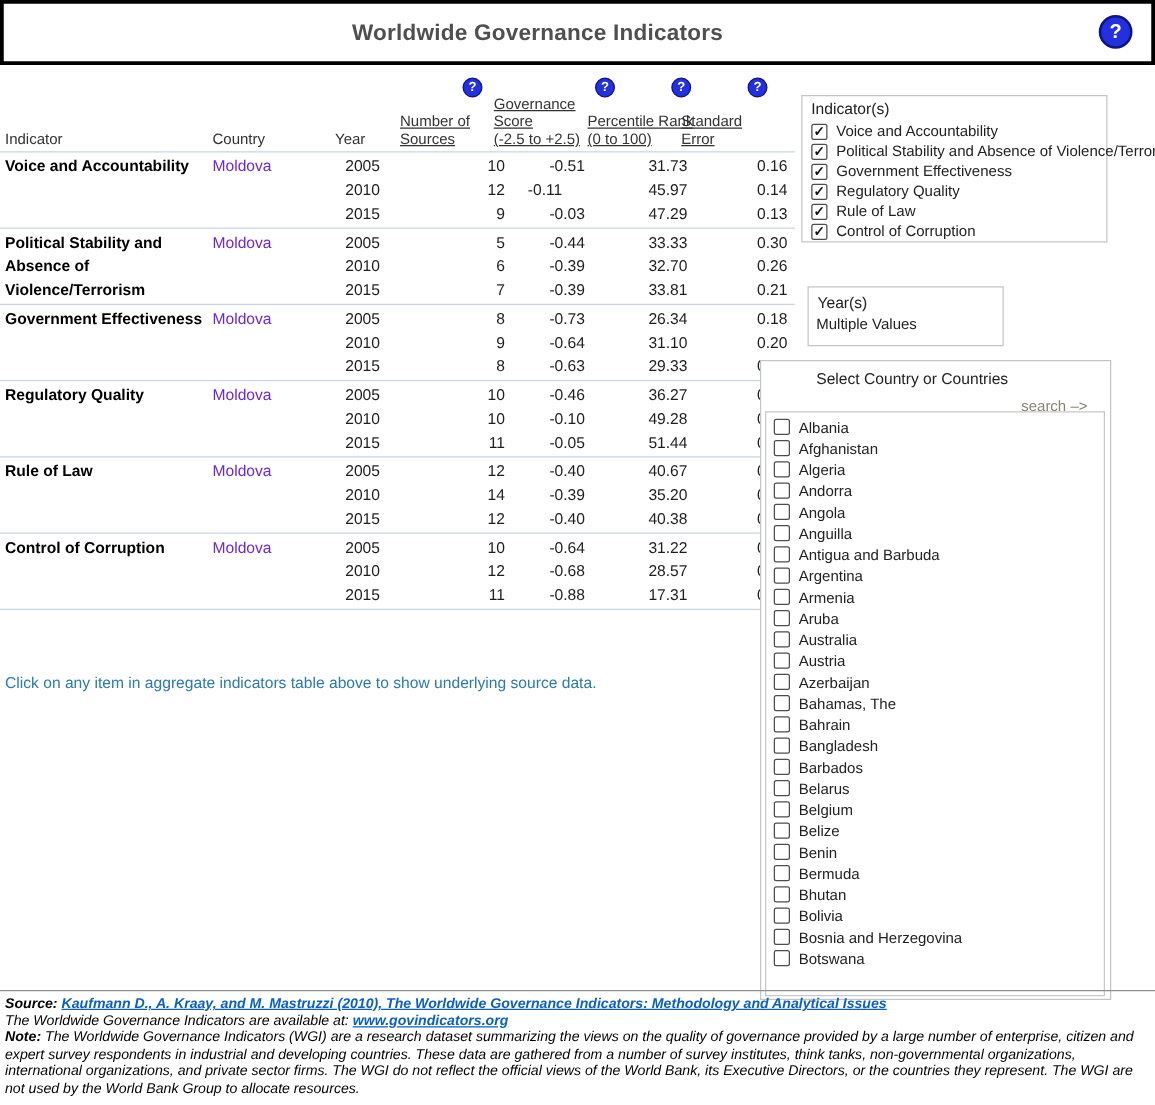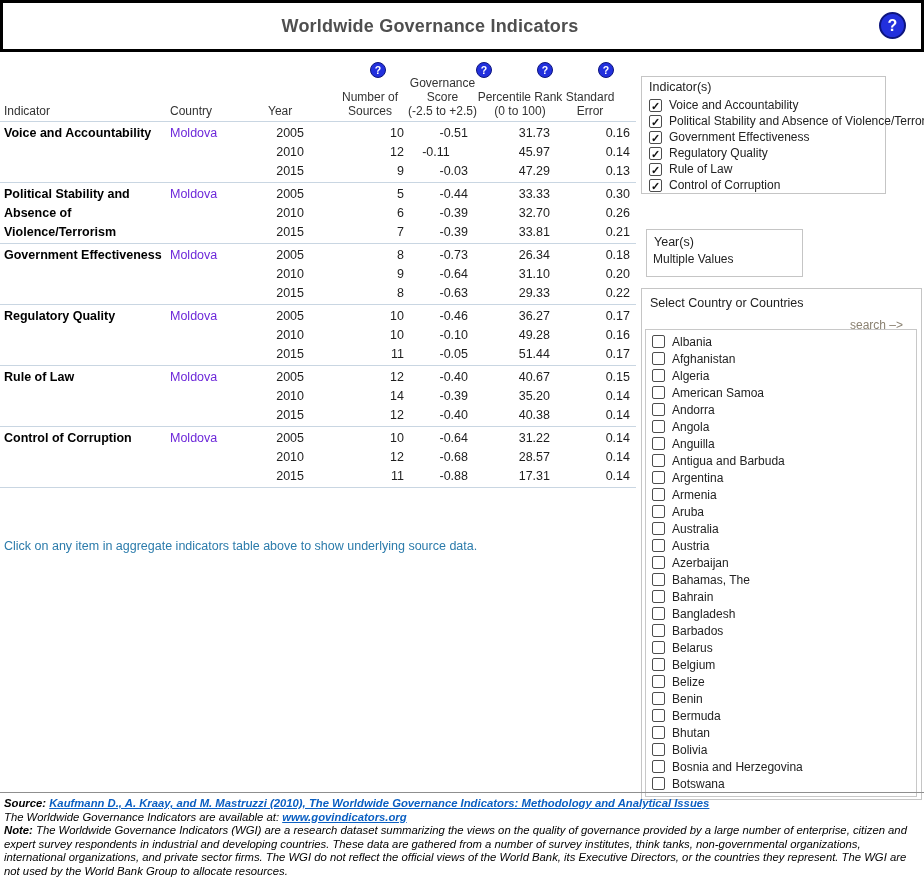--- a/index.html
+++ b/index.html
@@ -27,21 +27,21 @@
     border:2px solid #0d157e; font-size:16px; line-height:23px;
   }
   .qicon.small {
     position:absolute; width:16px; height:16px; border:1px solid #0d157e;
     font-size:10.5px; line-height:14px;
   }
   
   .table-area { position:absolute; left:0; top:58px; width:636px; }
   .thead { position:relative; height:64px; border-bottom:1px solid #c9d6e2; }
   .hlbl { position:absolute; bottom:3px; font-size:12px; color:#333; line-height:14px; }
-  .hlbl.ctr { text-align:center; }
+  .hlbl.ctr { text-align:left;text-decoration:underline; }
   .h-sources    { left:320px; width:100px; }
   .h-score      { left:395px; width:95px;  }
   .h-percentile { left:470px; width:100px; }
   .h-stderr     { left:545px; width:90px;  }
   .q1 { left:370px; top:4px; } .q2 { left:476px; top:4px; }
   .q3 { left:537px; top:4px; } .q4 { left:598px; top:4px; }
   .group {
     display:grid; grid-template-columns:166px 98px 40px 100px 64px 82px 86px;
     grid-auto-rows:19px; padding:2px 0 1px; border-bottom:1px solid #c9d6e2;
     font-size:12.5px;
@@ -49,21 +49,21 @@
   .ind-cell { grid-row:1/4; grid-column:1; font-weight:bold; color:#000; padding-left:4px; line-height:19px; }
   .ctry-cell { grid-row:1/4; grid-column:2; padding-left:4px; line-height:19px; color:#6d28d9; }
   .cv { text-align:right; line-height:19px; color:#1e1e1e; }
   .cv.c4 { padding-right:6px; }
   
   .msg { position:absolute; left:4px; top:539px; font-size:12.5px; color:#2b7bab; }
   
   .panel { position:absolute; background:#fff; border:1px solid #c5c5c5; font-size:12px; color:#222; }
   .p-ind { left:641px; top:76px; width:245px; height:118px; padding:3px 0 0 7px; }
   .p-year { left:646px; top:229px; width:157px; height:48px; padding:5px 0 0 7px; }
-  .p-ctry { left:641px; top:288px; width:281px; height:512px; }
+  .p-ctry { left:608px; top:288px; width:281px; height:512px;padding-left:36px; }
   .panel-title { font-size:12.5px; color:#222; margin-bottom:3px; }
   .p-year .pv { margin-top:2px; margin-left:-1px; }
   .p-ctry .panel-title { padding:7px 0 0 8px; }
   .search-link { position:absolute; right:18px; top:29px; font-size:12px; color:#8b8272; }
   .check-row { display:flex; align-items:center; height:16px; }
   .country-list .check-row { height:17px; padding-left:6px; }
   .cb {
     flex:0 0 auto; width:13px; height:13px; border:1px solid #4d4d4d; background:#fff;
     border-radius:2px; font-size:11px; line-height:12px; text-align:center;
     font-weight:bold; color:#111; margin-right:7px;
@@ -286,24 +286,20 @@
         <div class="check-row">
     <span class="cb"></span>
     <span class="cb-label">Afghanistan</span>
   </div>
         <div class="check-row">
     <span class="cb"></span>
     <span class="cb-label">Algeria</span>
   </div>
         <div class="check-row">
     <span class="cb"></span>
-    <span class="cb-label">American Samoa</span>
-  </div>
-        <div class="check-row">
-    <span class="cb"></span>
     <span class="cb-label">Andorra</span>
   </div>
         <div class="check-row">
     <span class="cb"></span>
     <span class="cb-label">Angola</span>
   </div>
         <div class="check-row">
     <span class="cb"></span>
     <span class="cb-label">Anguilla</span>
   </div>

